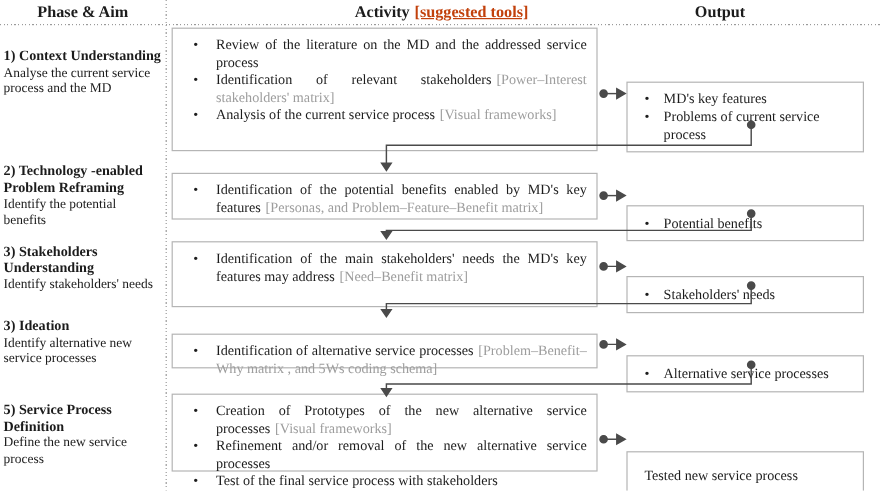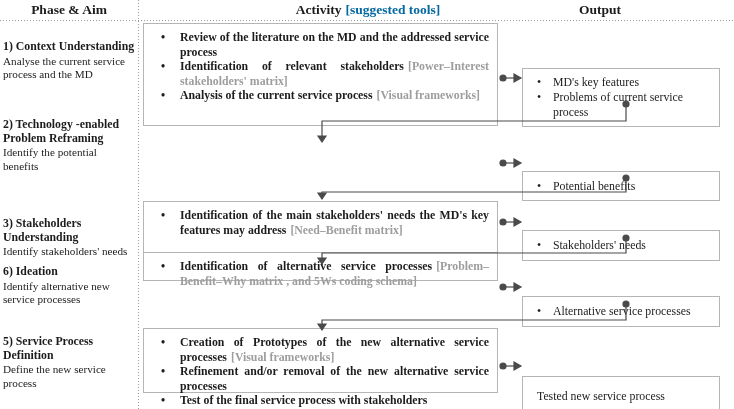--- a/index.html
+++ b/index.html
@@ -11,31 +11,31 @@
   
   .hdiv{position:absolute;left:0;top:20px;width:734px;height:1px;
     background:repeating-linear-gradient(90deg,#9a9a9a 0 1px,transparent 1px 3px);}
   .vdiv{position:absolute;left:138px;top:0;width:1px;height:409px;
     background:repeating-linear-gradient(0deg,#9a9a9a 0 1px,transparent 1px 3px);}
   
   .hdr{position:absolute;top:2px;font-weight:bold;font-size:13.5px;text-align:center;}
   .hdr-phase{left:0;width:138px;}
   .hdr-activity{left:138px;width:460px;}
   .hdr-output{left:500px;width:200px;text-align:center;}
-  .hdr .suffix{color:#0369a1;margin-left:4px;}
+  .hdr .suffix{color:#c2410c;margin-left:4px;text-decoration:underline;}
   
   .phase{position:absolute;left:3px;width:132px;text-align:left;}
   .ptitle{font-weight:bold;font-size:11.8px;line-height:13.5px;}
   .paim{font-size:11.2px;line-height:13.5px;margin-top:1px;}
   
   .abox{position:absolute;left:143px;width:355px;border:1px solid #b5b5b5;
     background:#fff;box-sizing:border-box;padding:6px 8px 2px 10px;}
   .abox ul{margin:0;padding:0;list-style:none;}
   .abox li{position:relative;padding-left:26px;font-size:11.8px;line-height:14.5px;
-    text-align:justify;font-weight:bold;}
+    text-align:justify;}
   .abox li::before{content:"\2022";position:absolute;left:7px;top:0;}
   .obox{position:absolute;left:522px;width:198px;border:1px solid #b5b5b5;
     background:#fff;box-sizing:border-box;display:flex;align-items:center;
     padding:3px 4px 3px 12px;margin-top:24px;}
   .obox ul{margin:0;padding:0;list-style:none;}
   .obox li{position:relative;padding-left:18px;font-size:11.8px;line-height:15px;}
   .obox li::before{content:"\2022";position:absolute;left:2px;top:0;}
   .obox li.nobullet{padding-left:2px;}
   .obox li.nobullet::before{content:"";}
   .tool{color:#9d9d9d;margin-left:4px;}
@@ -52,50 +52,55 @@
   <div class="vdiv"></div>
 
   <div class="hdr hdr-phase">Phase &amp; Aim</div>
   <div class="hdr hdr-activity"><span>Activity</span><span class="suffix">[suggested tools]</span></div>
   <div class="hdr hdr-output">Output</div>
 
   <div class="phase" style="top:40px">
     <div class="ptitle">1) Context Understanding</div>
     <div class="paim">Analyse the current service process and the MD</div>
   </div>
-  <div class="phase" style="top:118px">
+  <div class="phase" style="top:136px">
     <div class="ptitle">2) Technology -enabled Problem Reframing</div>
     <div class="paim">Identify the potential benefits</div>
   </div>
-  <div class="phase" style="top:217px">
+  <div class="phase" style="top:203px">
     <div class="ptitle">3) Stakeholders Understanding</div>
     <div class="paim">Identify stakeholders' needs</div>
   </div>
   <div class="phase" style="top:265px">
-    <div class="ptitle">6) Ideation</div>
+    <div class="ptitle">3) Ideation</div>
     <div class="paim">Identify alternative new service processes</div>
   </div>
   <div class="phase" style="top:335px">
     <div class="ptitle">5) Service Process Definition</div>
     <div class="paim">Define the new service process</div>
   </div>
 
   <div class="abox" style="top:23px;height:103px">
     <ul>
       <li><span>Review of the literature on the MD and the addressed service process</span><span class="tool"></span></li>
       <li><span>Identification of relevant stakeholders</span><span class="tool">[Power–Interest stakeholders' matrix]</span></li>
       <li><span>Analysis of the current service process</span><span class="tool">[Visual frameworks]</span></li>
     </ul>
   </div>
+  <div class="abox" style="top:144px;height:39px">
+    <ul>
+      <li><span>Identification of the potential benefits enabled by MD's key features</span><span class="tool">[Personas, and Problem–Feature–Benefit matrix]</span></li>
+    </ul>
+  </div>
   <div class="abox" style="top:201px;height:55px">
     <ul>
       <li><span>Identification of the main stakeholders' needs the MD's key features may address</span><span class="tool">[Need–Benefit matrix]</span></li>
     </ul>
   </div>
-  <div class="abox" style="top:252px;height:29px">
+  <div class="abox" style="top:278px;height:29px">
     <ul>
       <li><span>Identification of alternative service processes</span><span class="tool">[Problem–Benefit–Why matrix , and 5Ws coding schema]</span></li>
     </ul>
   </div>
   <div class="abox" style="top:328px;height:65px">
     <ul>
       <li><span>Creation of Prototypes of the new alternative service processes</span><span class="tool">[Visual frameworks]</span></li>
       <li><span>Refinement and/or removal of the new alternative service processes</span><span class="tool"></span></li>
       <li><span>Test of the final service process with stakeholders</span><span class="tool"></span></li>
     </ul>

